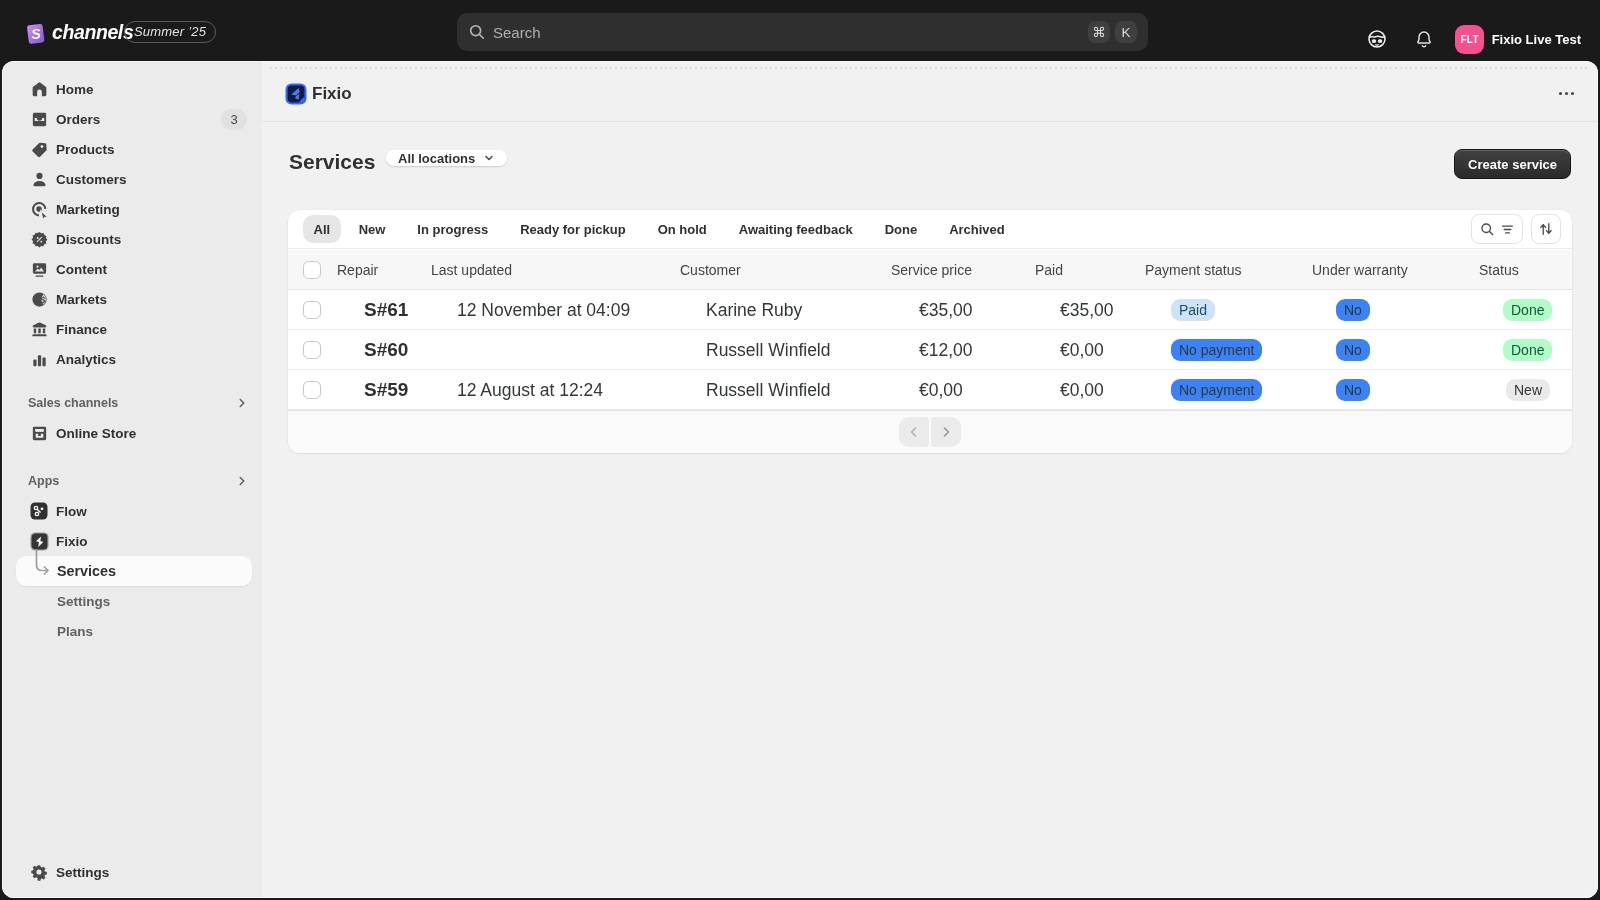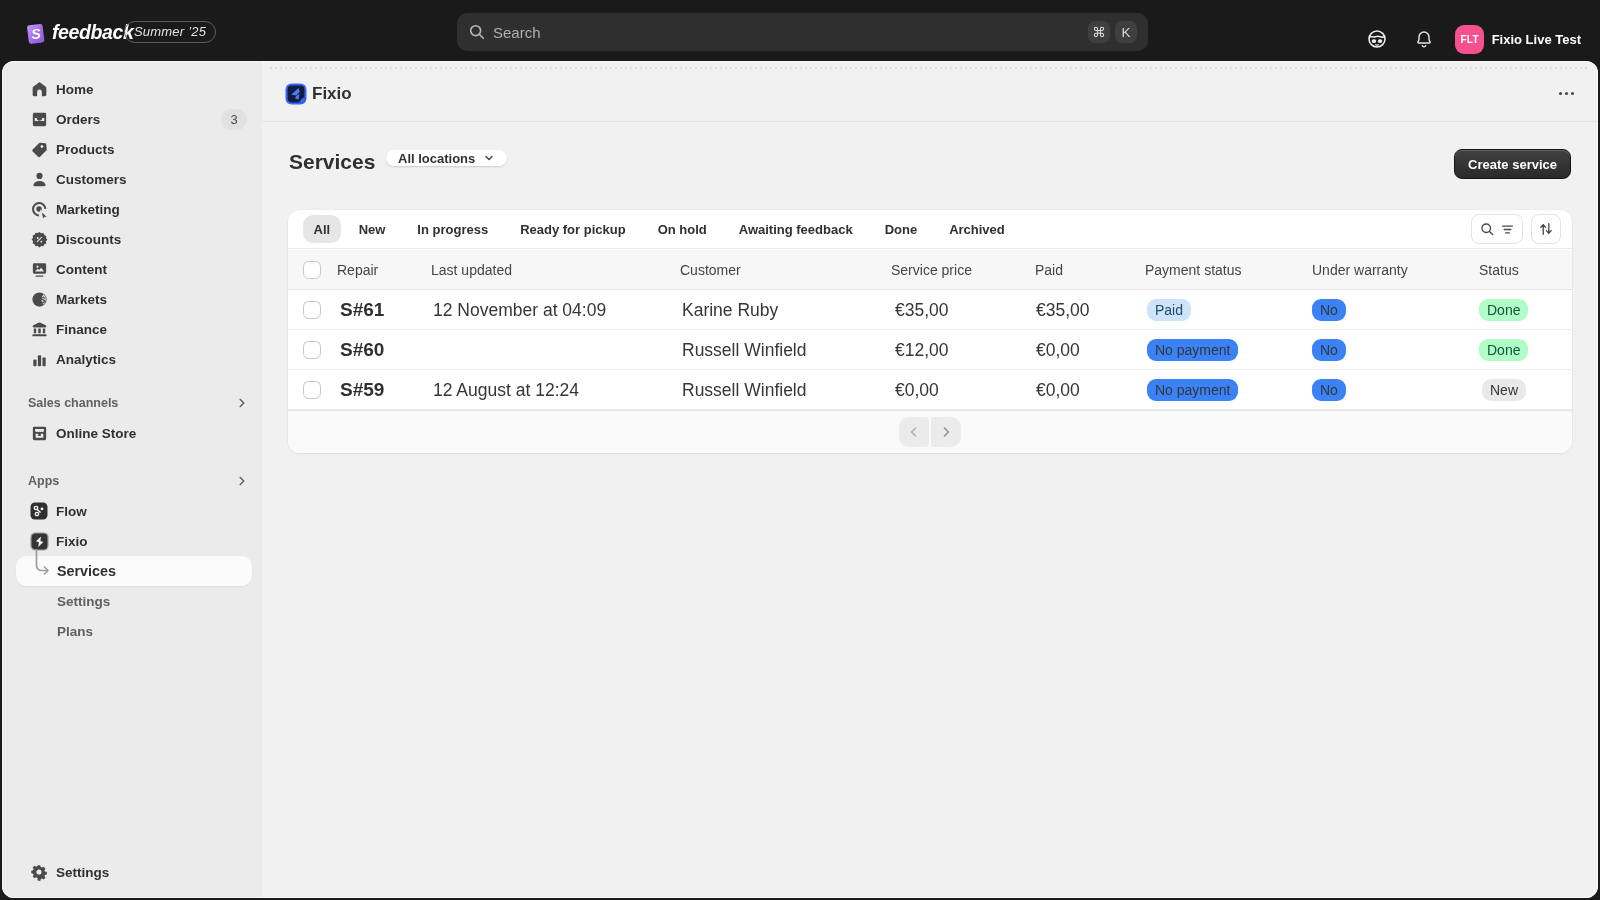--- a/index.html
+++ b/index.html
@@ -74,21 +74,21 @@
 .tab.on { background:#e6e6e6; padding:0 10.5px; margin-right:6px; }
 .tbtns { position:absolute; right:11px; top:4px; display:flex; }
 .tbtn { height:30px; border:1px solid #e3e3e3; background:#fff; border-radius:8px; display:flex; align-items:center;
   justify-content:center; margin-left:8px; }
 .tbtn.wide { width:52px; }
 .tbtn.sq { width:30px; }
 
 .thead { position:absolute; top:40px; left:0; right:0; height:40px; border-bottom:1px solid #e3e3e3; background:#f7f7f7; }
 .th { position:absolute; top:0; height:40px; display:flex; align-items:center; font-size:14px; font-weight:400; color:#424548; }
 .row { position:absolute; left:0; right:0; height:40px; border-bottom:1px solid #ebebeb; }
-.cell { position:absolute; top:0; height:40px; display:flex; align-items:center; font-size:17.5px; color:#33373a; }
+.cell { position:absolute; top:0; height:40px; display:flex; align-items:center; font-size:17.5px; color:#33373a;margin-left:24px; }
 .cb { position:absolute; left:15px; top:11px; width:18px; height:18px; border:1.4px solid #c5c8cb; border-radius:5.5px; background:#fff; }
 .cb.h { top:11px; }
 .sid { font-weight:700; font-size:19px; color:#303030; }
 .badge { height:22px; padding:0 8px; border-radius:9px; display:flex; align-items:center; font-size:14px; color:#33373a; }
 .b-gray { background:#3b82f6; }
 .b-blue { background:#cce3fa; color:#1e4d68; }
 .b-green { background:#b0fdc7; color:#12573b; }
 .cfoot { position:absolute; bottom:0; left:0; right:0; height:43px; background:#fafafa; border-top:1px solid #e3e3e3;
   border-radius:0 0 12px 12px; display:flex; align-items:center; justify-content:center; }
 .pgbtn { width:30px; height:30px; background:#ebebeb; display:flex; align-items:center; justify-content:center; }
@@ -106,21 +106,21 @@
             <stop offset="0.5" stop-color="#a572e6"></stop>
             <stop offset="1" stop-color="#8e58d9"></stop>
       </linearGradient>
         </defs>
       <g transform="rotate(-7 11.5 14)">
         <circle cx="11.8" cy="6.8" r="3.9" fill="none" stroke="#17131c" stroke-width="1.9"></circle>
         <rect x="3.8" y="5.6" width="15.6" height="18.6" rx="2.6" fill="url(#bagg)"></rect>
         <text x="7.2" y="19.8" font-family="Liberation Sans" font-size="14" font-weight="bold" font-style="italic" fill="#fff">S</text>
       </g>
     </svg>
-    <span class="wordmark">feedback</span>
+    <span class="wordmark">channels</span>
   </div>
   <div class="version-badge">Summer ’25</div>
   <div class="search">
     <svg class="mag" width="18" height="18" viewBox="0 0 20 20" fill="none" stroke="#b5b5b5" stroke-width="1.8">
       <circle cx="8.5" cy="8.5" r="5.5"></circle>
         <path d="M12.8 12.8 L17 17" stroke-linecap="round"></path>
     </svg>
     <span class="ph">Search</span>
     <span class="kbd">⌘</span>
     <span class="kbd">K</span>

